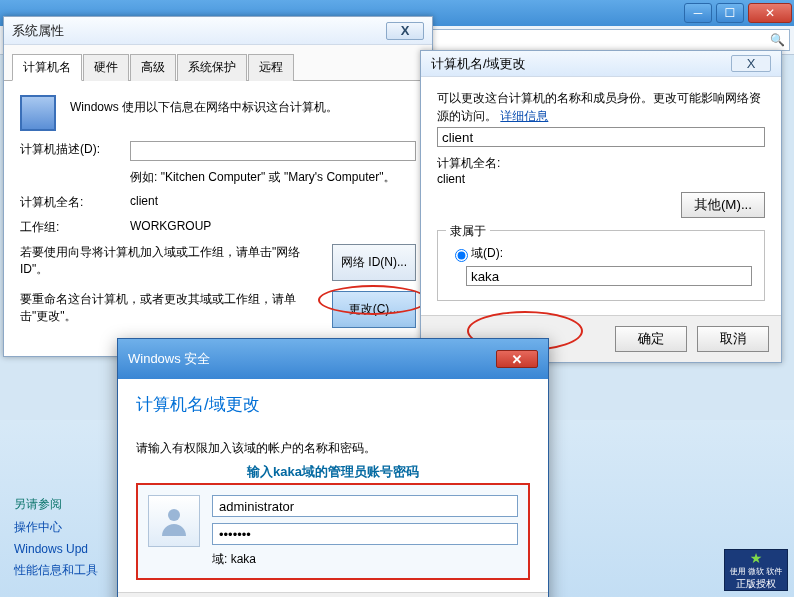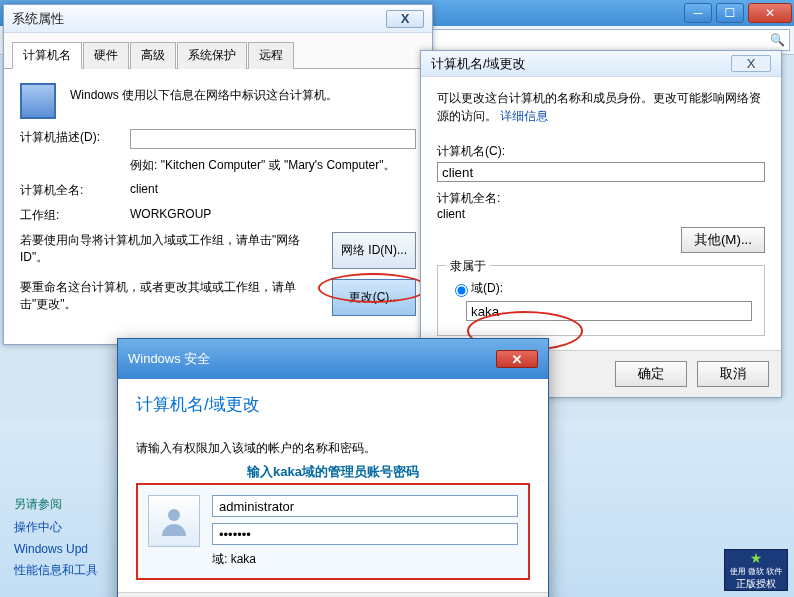--- a/index.html
+++ b/index.html
@@ -9,41 +9,41 @@
   .back-window { position: absolute; top: 0; left: 0; right: 0; height: 55px; }
   .back-titlebar { height: 26px; background: linear-gradient(#5fa9e8,#418fd6); display:flex; justify-content:flex-end; }
   .wbtn { width: 28px; height: 20px; margin:3px 2px; background: linear-gradient(#6cb3ee,#3d89d4); border:1px solid #2a6aac; border-radius:3px; color:#fff; display:flex; align-items:center; justify-content:center; font-size:12px;}
   .wbtn.close { width: 44px; background: linear-gradient(#e87a6d,#c94132); border-color:#9c2d22;}
   .back-toolbar { height: 29px; background:#eef4fa; display:flex; align-items:center; padding:0 4px; gap:2px; border-bottom:1px solid #b9c9da;}
   .back-toolbar .navbtn { width:24px; height:22px; border:1px solid #a9c0d8; background:#fdfdfd; display:flex; align-items:center; justify-content:center; color:#3a6ea5;}
   .search-box { flex:1; margin-left:6px; border:1px solid #9bb5d0; background:#fff; height:22px; display:flex; align-items:center; padding:0 4px; color:#7a8aa0; font-style:italic;}
   .search-icon { color:#3a6ea5; font-style:normal; margin-left:auto;}
 
   
-  .syswin { position:absolute; top:4px; left:3px; width:430px; background:#000000; border:1px solid #8da8c6; box-shadow:0 0 6px rgba(0,0,0,.3); }
+  .syswin { position:absolute; top:16px; left:3px; width:430px; background:#000000; border:1px solid #8da8c6; box-shadow:0 0 6px rgba(0,0,0,.3); }
   .syswin-title { height:28px; background:linear-gradient(#f9fcff,#e3eefb); display:flex; align-items:center; padding:0 8px; font-size:13px; color:#1a1a1a; border-bottom:1px solid #cfdae8;}
   .syswin-title .x { margin-left:auto; width:38px; height:18px; border:1px solid #8ba9c9; background:linear-gradient(#f0f6fd,#d3e3f5); display:flex; align-items:center; justify-content:center; font-weight:bold; color:#2a4a6a; border-radius:2px;}
   .tabs { display:flex; padding:8px 8px 0 8px; border-bottom:1px solid #b0b0b0; background:#fafafa;}
   .tab { padding:4px 10px; border:1px solid #b0b0b0; border-bottom:none; background:#efefef; margin-right:1px; position:relative; top:1px;}
   .tab.active { background:#fff; border-bottom:1px solid #fff;}
   .sysbody { padding:14px 16px 20px; background:#fff; }
   .row { display:flex; margin-bottom:8px; }
   .icon-computer { width:36px; height:36px; background:linear-gradient(#a8c8f0,#5b8fd6); border:2px solid #3a6fb8; margin-right:14px; }
   .label-col { width:110px; }
   .desc-input { border:1px solid #a0a0a0; height:20px; flex:1; padding:0 4px; }
   .sys-btn { border:1px solid #7a8a9a; background:linear-gradient(#f4f8fc,#dbe7f4); padding:9px 8px; font-size:12px; min-width:84px;}
   .sys-btn.blue { background:linear-gradient(#d0e6fb,#9ec8ef); border-color:#4a7fb5;}
   .annot-ellipse { position:absolute; border:2px solid #da2a1c; border-radius:50%; pointer-events:none; }
 
   
   .dnwin { position:absolute; top:50px; left:420px; width:362px; background:#fff; border:1px solid #8da8c6; box-shadow:0 0 6px rgba(0,0,0,.3);}
   .dnwin-title { height:26px; background:linear-gradient(#f2f8fe,#dbeafb); display:flex; align-items:center; padding:0 10px; border-bottom:1px solid #cfdae8; font-size:13px;}
   .dnwin-title .x { margin-left:auto; width:40px; height:17px; border:1px solid #9ab4d0; background:#e8f1fb; display:flex; align-items:center; justify-content:center; color:#2a4a6a; border-radius:2px;}
   .dnbody { padding:12px 16px 14px; position:relative;}
-  .dn-link { color:#0a4db0; cursor:pointer;}
+  .dn-link { color:#0a4db0; text-decoration:underline; cursor:pointer;}
   .dn-input { width:100%; border:1px solid #909090; height:20px; padding:0 4px; margin-top:2px;}
   .fieldset { border:1px solid #c0c0c0; padding:10px 12px 14px; margin-top:12px; position:relative;}
   .fieldset .legend { position:absolute; top:-8px; left:8px; background:#fff; padding:0 4px;}
   .radio-row { display:flex; align-items:center; margin:4px 0 2px;}
   .dn-footer { background:#f0f0f0; border-top:1px solid #d0d0d0; padding:10px 12px; display:flex; justify-content:flex-end; gap:10px;}
   .std-btn { min-width:72px; padding:3px 12px; border:1px solid #8a8a8a; background:linear-gradient(#fdfdfd,#e4e4e4);}
 
   
   .secwin { position:absolute; top:338px; left:117px; width:432px; border:1px solid #2a5f9e; box-shadow:0 4px 16px rgba(0,0,0,.4); background:#fff;}
   .secwin-title { height:40px; background:linear-gradient(#6fb0ea,#3a86d4); color:#fff; display:flex; align-items:center; padding:0 10px; font-size:13px;}
@@ -144,21 +144,20 @@
 <div class="dnwin">
   <div class="dnwin-title">
     <span>计算机名/域更改</span>
     <div class="x">X</div>
   </div>
   <div class="dnbody">
     <div style="line-height:1.5;">
       <span>可以更改这台计算机的名称和成员身份。更改可能影响网络资源的访问。</span>
       <span class="dn-link">详细信息</span>
     </div>
-    <div style="margin-top:18px;">计算机名(C):</div>
     <input class="dn-input" value="client" style="">
     <div style="margin-top:8px;">计算机全名:</div>
     <div>client</div>
     <div style="text-align:right; margin-top:6px;">
       <button class="std-btn">其他(M)...</button>
     </div>
     <div class="fieldset">
       <div class="legend">隶属于</div>
       <div class="radio-row">
         <input type="radio" checked="" style="">

